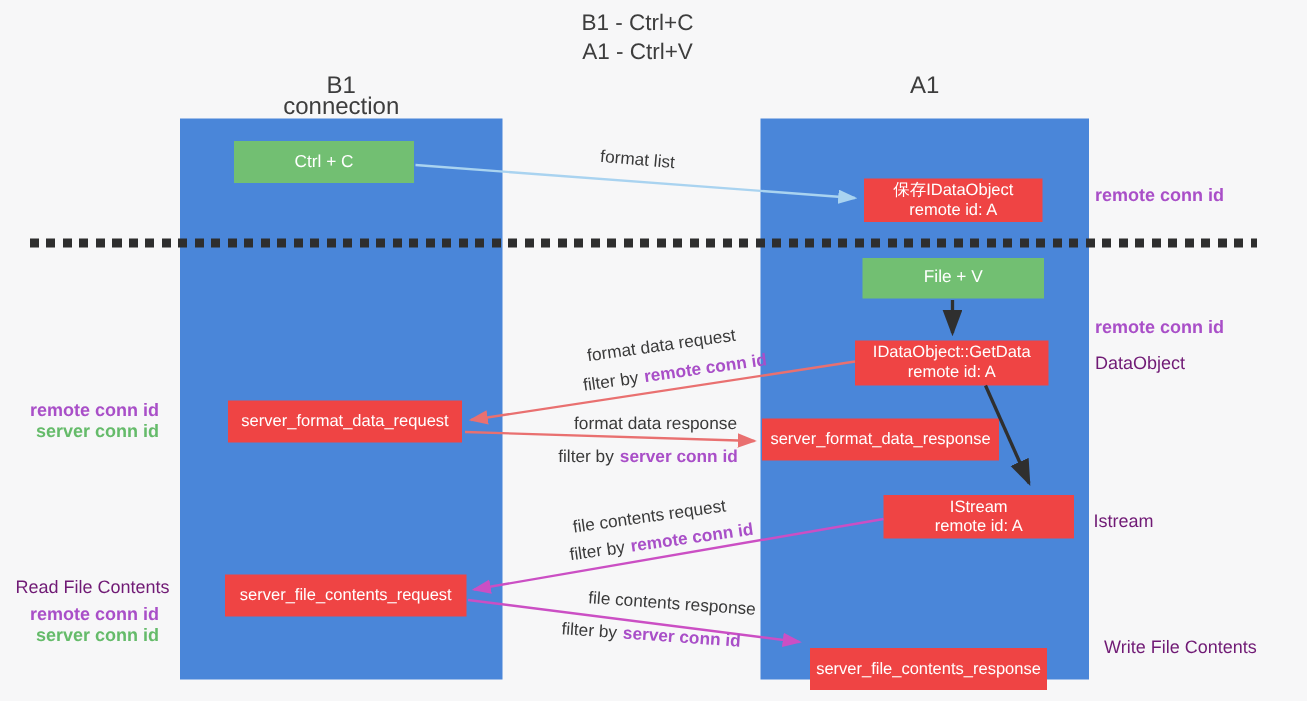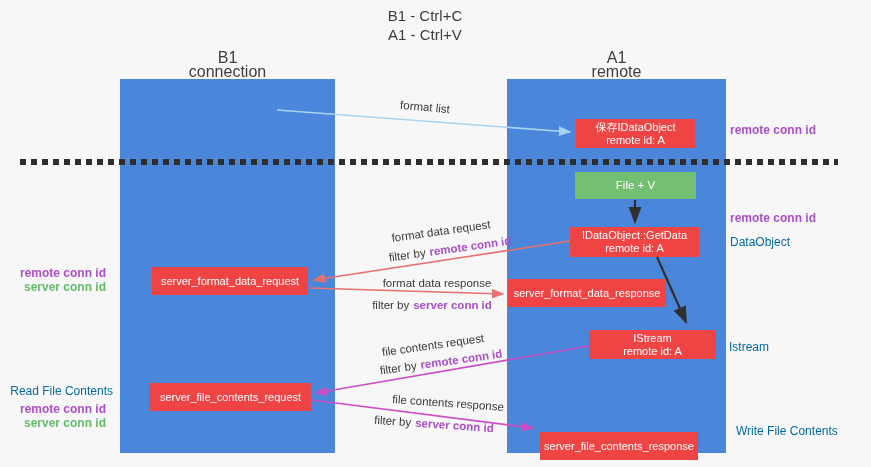--- a/index.html
+++ b/index.html
@@ -23,21 +23,21 @@
     position:absolute;left:20px;top:159px;width:818px;height:6px;
     background:repeating-linear-gradient(90deg,#2e2e2e 0 6px,transparent 6px 11px);
   }
   .node{
     position:absolute;display:flex;flex-direction:column;align-items:center;justify-content:center;
     color:#ffffff;text-align:center;font-size:11.5px;line-height:13px;
   }
   .node.small{font-size:11px;}
   .green{background:#72bf72;}
   .orange{background:#ef4444;}
-  .slabel{position:absolute;font-size:12px;line-height:14px;color:#0369a1;white-space:nowrap;}
+  .slabel{position:absolute;font-size:12px;line-height:14px;color:#701a75;white-space:nowrap;}
   .purple{color:#a94fc8;font-weight:bold;}
   .greentxt{color:#65bb6a;font-weight:bold;}
   .right-align{text-align:right;}
   .alabel{
     position:absolute;font-size:11.5px;line-height:14px;color:#3a3a3a;
     white-space:nowrap;transform-origin:center center;
   }
   .alabel .filter-prefix{margin-right:4px;}
   svg.arrows{position:absolute;left:0;top:0;width:871px;height:467px;pointer-events:none;}
 </style>
@@ -50,28 +50,30 @@
     <div>B1 - Ctrl+C</div>
     <div>A1 - Ctrl+V</div>
   </div>
 
   <div class="lane-header" style="left:120px;top:51px;width:215px;">
     <div>B1</div>
     <div>connection</div>
   </div>
   <div class="lane-header" style="left:507px;top:51px;width:219px;">
     <div>A1</div>
-    <div>remote</div>
   </div>
 
   <div class="lane lane-left"></div>
   <div class="lane lane-right"></div>
 
   <div class="dashed-line"></div>
 
+  <div class="node green" style="left:156px;top:94px;width:120px;height:28px;">
+    <span>Ctrl + C</span>
+  </div>
 
   <div class="node orange small" style="left:576px;top:119px;width:119px;height:29px;">
     <span>保存IDataObject</span>
     <span>remote id: A</span>
   </div>
 
   <div class="node green" style="left:575px;top:172px;width:121px;height:27px;">
     <span>File + V</span>
   </div>
 

